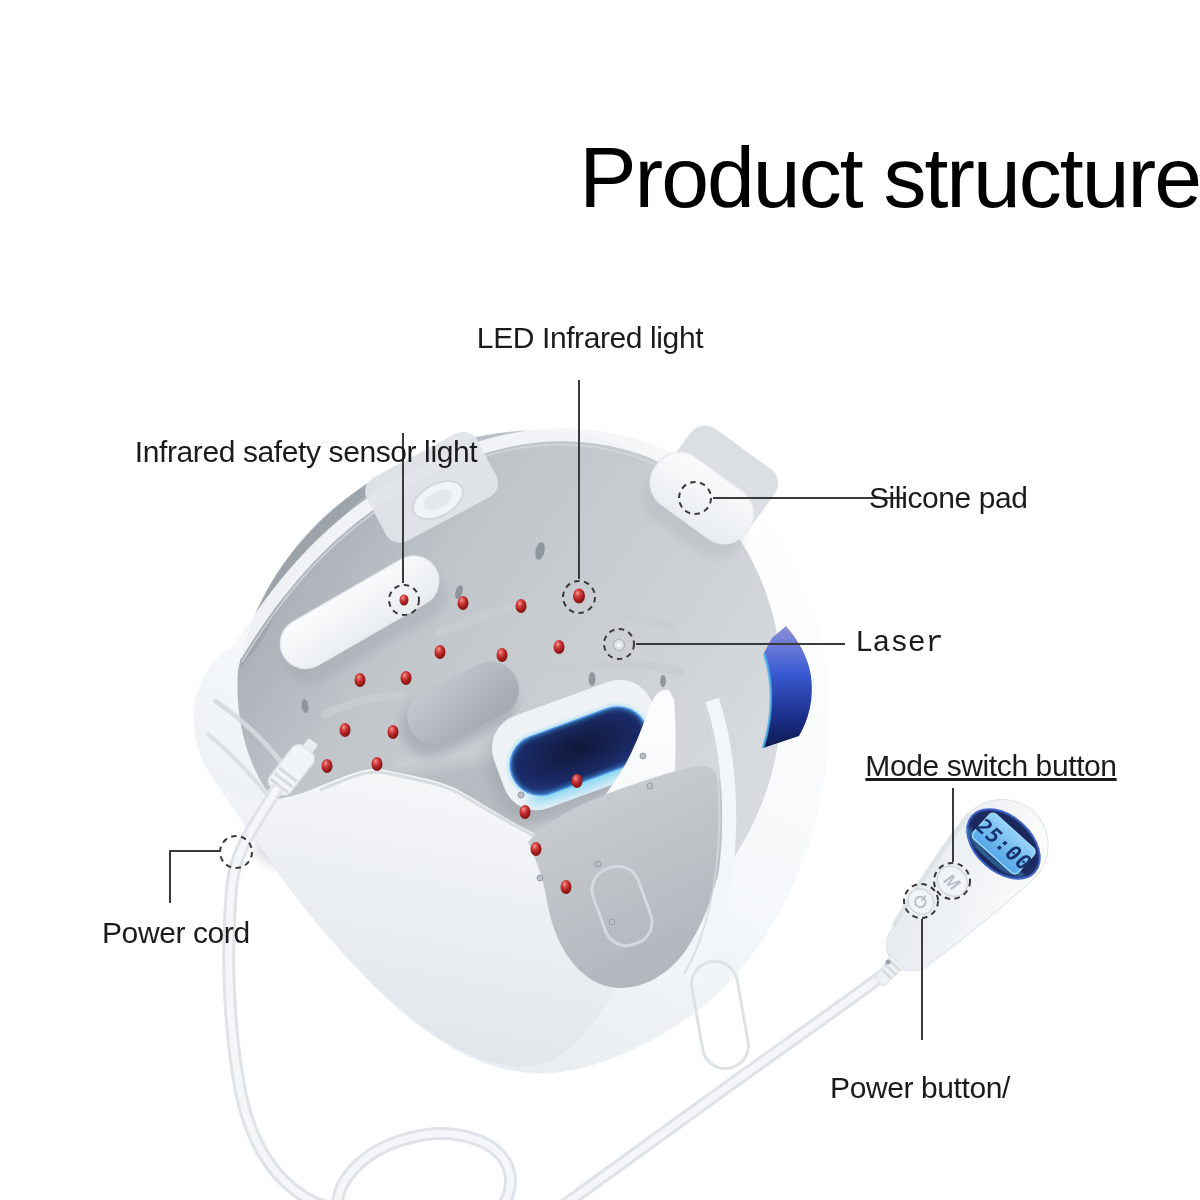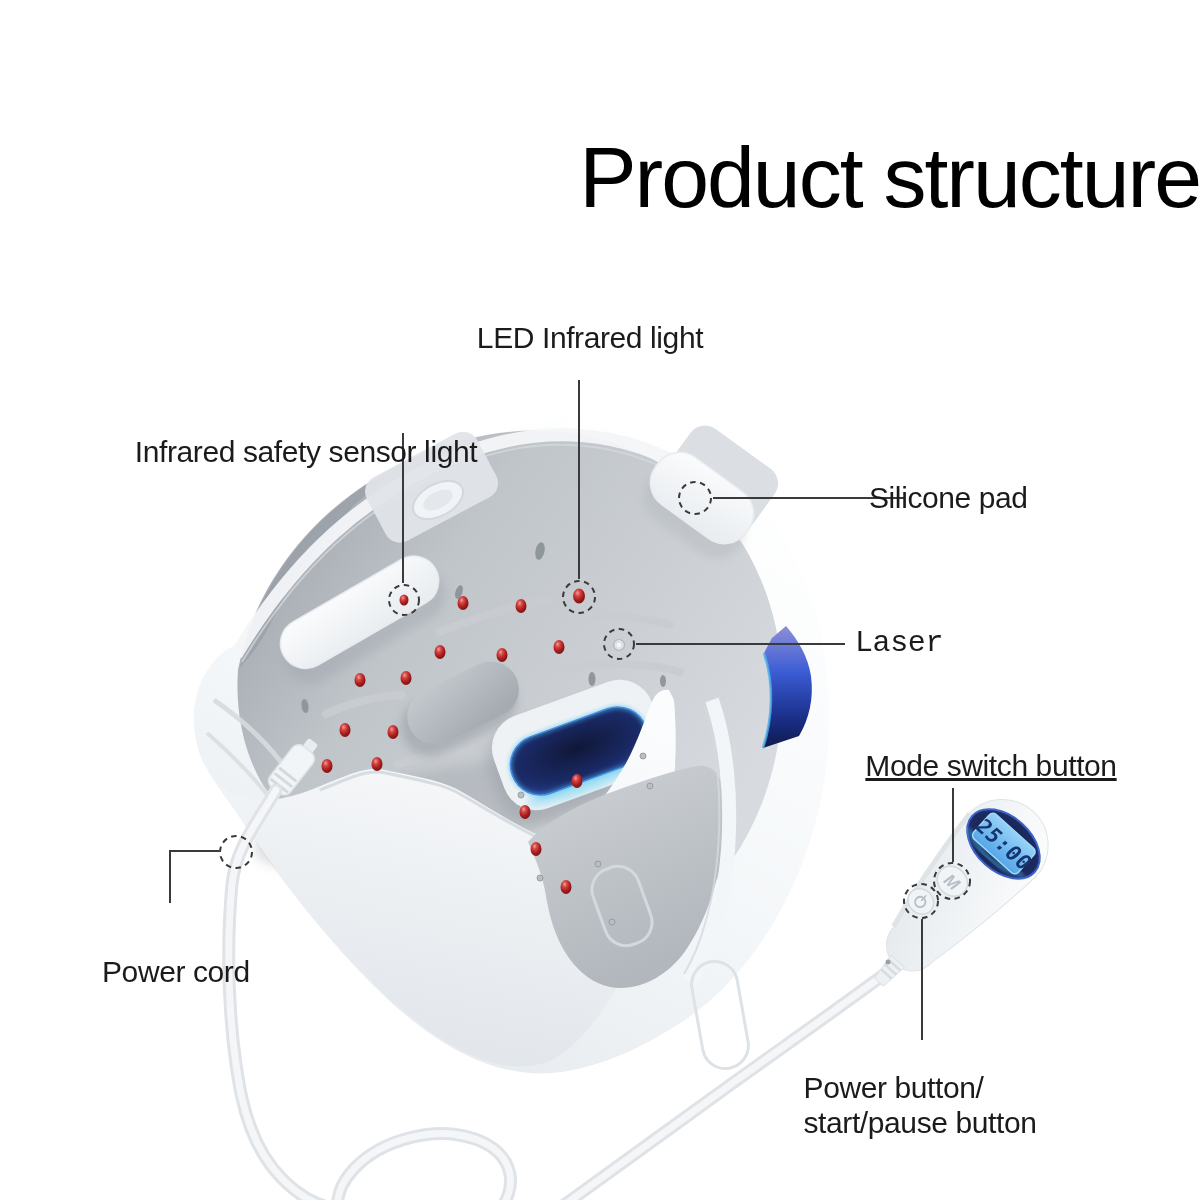--- a/index.html
+++ b/index.html
@@ -8,22 +8,22 @@
   #stage svg{position:absolute;left:0;top:0;}
   .title{position:absolute;left:0;top:128px;width:100%;text-align:right;
          font-size:86px;font-weight:normal;letter-spacing:-2px;color:#000000;white-space:nowrap;}
   .lbl{position:absolute;font-size:30px;letter-spacing:-0.4px;white-space:nowrap;line-height:35px;}
   .ctr{transform:translateX(-50%);}
   .lbl-led{left:590px;top:320px;}
   .lbl-sensor{left:306px;top:394px;margin-top:40px;}
   .lbl-silicone{left:869px;top:480px;}
   .lbl-laser{left:855px;top:626px;font-family:Liberation Mono, monospace;}
   .lbl-mode{left:991px;top:748px;text-decoration:underline;}
-  .lbl-powercord{left:102px;top:954px;}
-  .lbl-powerbtn{left:920px;top:1070px;text-align:left;}
+  .lbl-powercord{left:102px;top:915px;}
+  .lbl-powerbtn{left:920px;top:1070px;text-align:right;}
 </style>
 </head>
 <body>
 
 <div id="stage">
 
 <svg width="1200" height="1200" viewBox="0 0 1200 1200">
   <defs>
     <linearGradient id="shellGrad" x1="0.7" y1="0" x2="0.2" y2="1">
       <stop offset="0" stop-color="#ffffff"></stop>
@@ -332,15 +332,14 @@
 
   <div class="title">Product structure</div>
   <div class="lbl ctr lbl-led">LED Infrared light</div>
   <div class="lbl ctr lbl-sensor">Infrared safety sensor light</div>
   <div class="lbl lbl-silicone">Silicone pad</div>
   <div class="lbl lbl-laser">Laser</div>
   <div class="lbl ctr lbl-mode">Mode switch button</div>
   <div class="lbl lbl-powercord">Power cord</div>
   <div class="lbl ctr lbl-powerbtn">
     <div>Power button/</div>
-    <div>start/pause button</div>
   </div>
 </div>
 
 </body></html>

